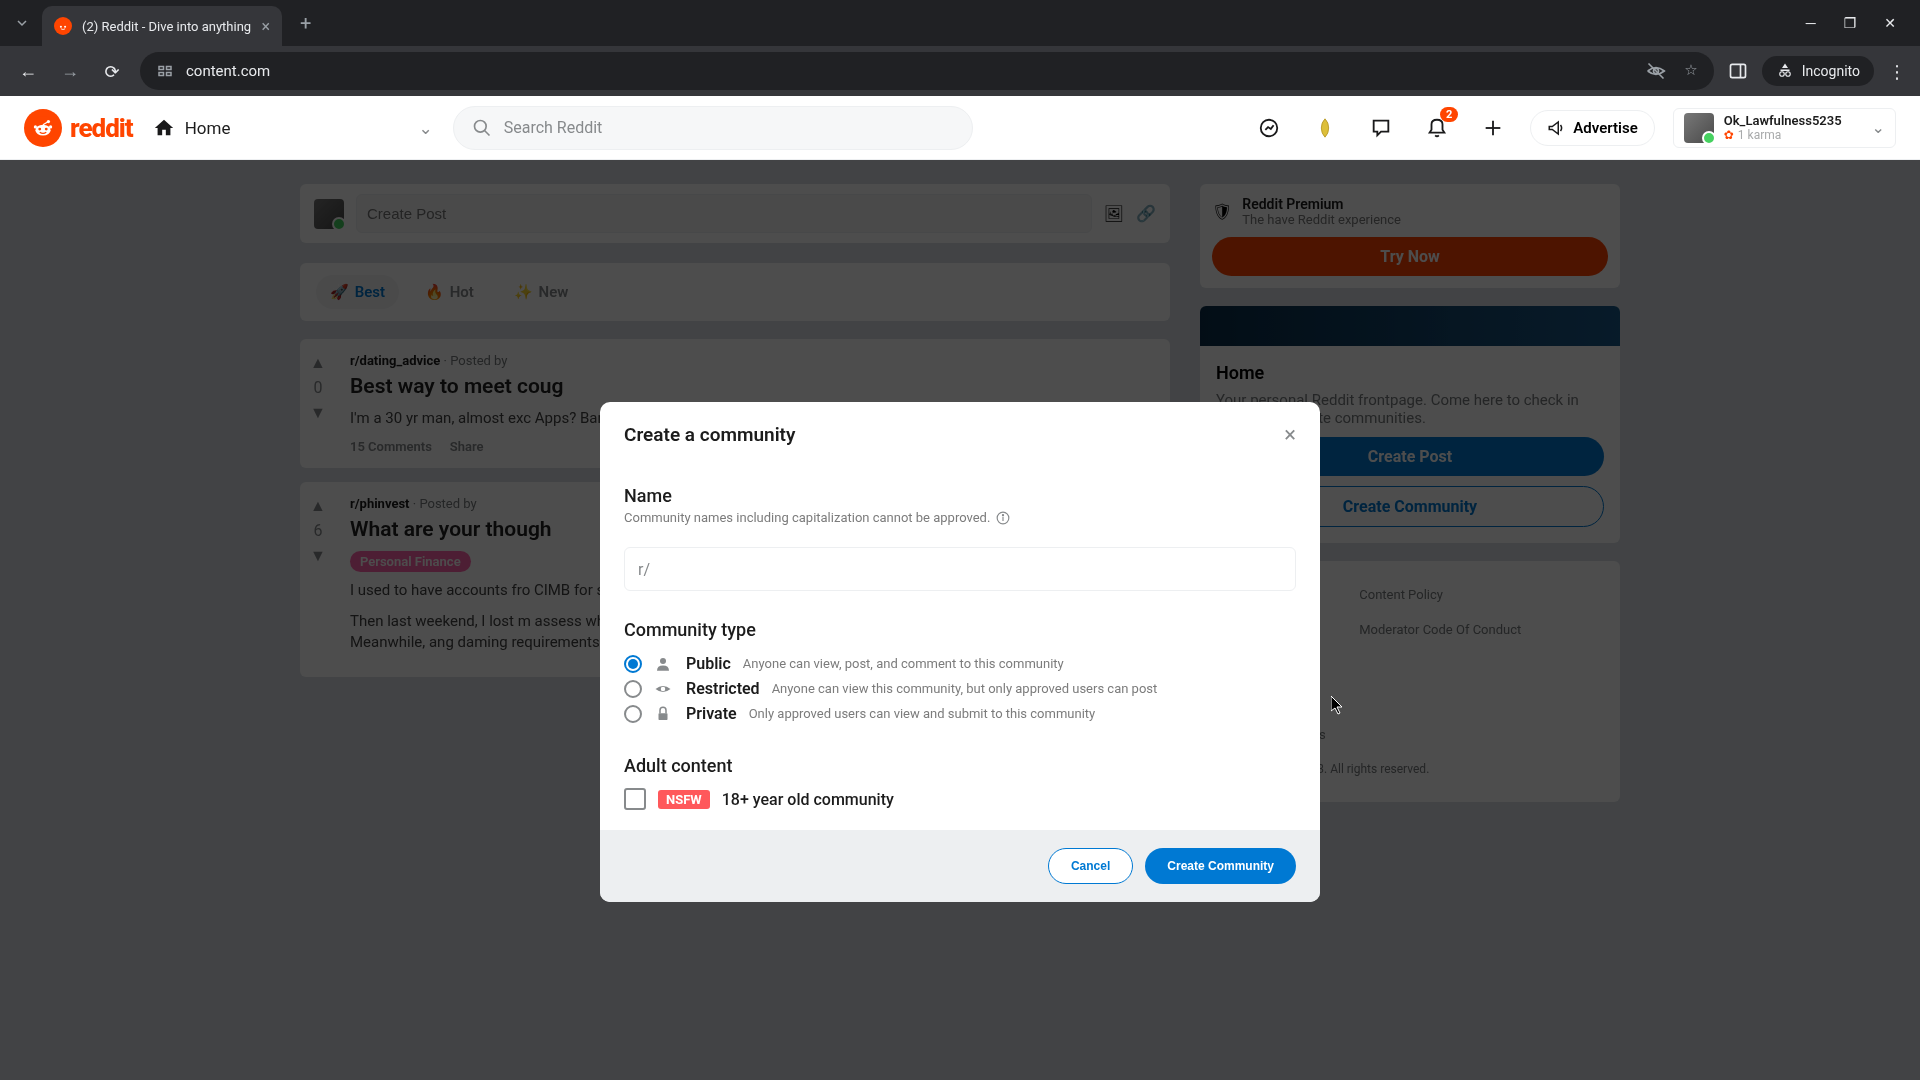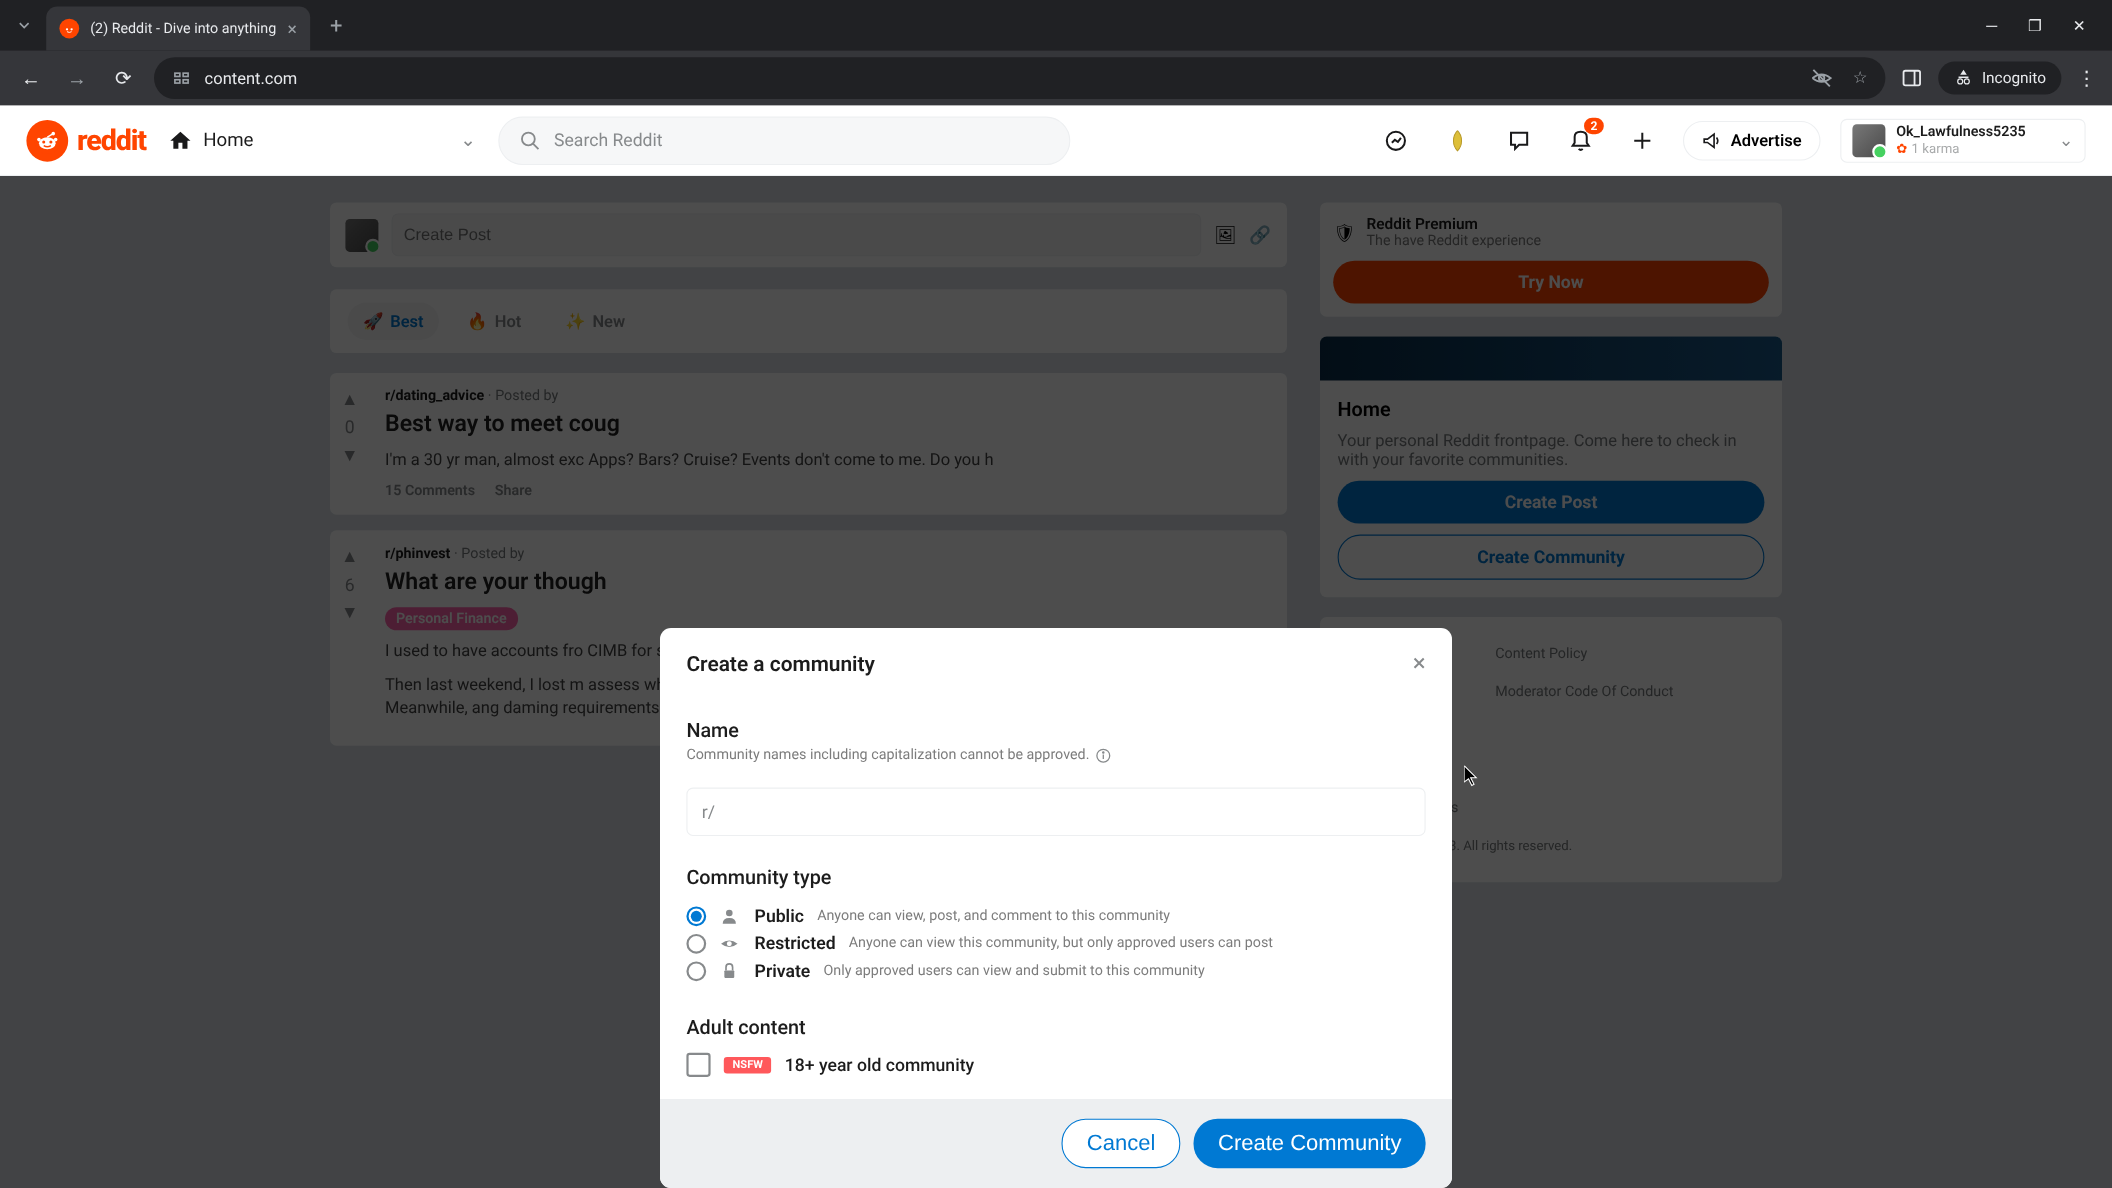--- a/index.html
+++ b/index.html
@@ -69,21 +69,21 @@
 .try-now-btn { background: #ff4500; color: white; border-radius: 22px; padding: 10px; text-align: center; font-weight: 700; margin-top: 10px; }
 .home-banner { height: 40px; background: linear-gradient(90deg, #0b2e4a, #1a5a8a); border-radius: 6px 6px 0 0; }
 .side-btn { border-radius: 22px; padding: 10px; text-align: center; font-weight: 700; margin-top: 10px; }
 .side-btn.primary { background: #0079d3; color: white; }
 .side-btn.secondary { border: 1px solid #0079d3; color: #0079d3; }
 .footer-links { font-size: 13px; color: #787c7e; display: flex; gap: 40px; padding: 10px; }
 .footer-col { display: flex; flex-direction: column; gap: 20px; }
 .copyright { font-size: 12px; color: #787c7e; padding: 10px; }
 
 
-.modal-overlay { position: absolute; top: 64px; left: 0; right: 0; bottom: 0; background: rgba(0,0,0,0.45); display: flex; align-items: flex-end; justify-content: center; padding-top: 64px; }
+.modal-overlay { position: absolute; top: 64px; left: 0; right: 0; bottom: 0; background: rgba(0,0,0,0.45); display: flex; align-items: center; justify-content: center; padding-top: 64px; }
 .modal { background: #fff; border-radius: 10px; width: 720px; display: flex; flex-direction: column; }
 .modal-header { display: flex; align-items: center; padding: 20px 24px 14px; }
 .modal-title { font-size: 19px; font-weight: 600; color: #1c1c1c; }
 .modal-close { margin-left: auto; font-size: 22px; color: #878a8c; cursor: pointer; }
 .modal-body { padding: 10px 24px 20px; }
 .field-label { font-size: 18px; font-weight: 500; color: #1c1c1c; margin-top: 14px; }
 .field-help { font-size: 13px; color: #7c7c7c; margin-top: 4px; display: flex; align-items: center; gap: 6px; }
 .name-input-wrap { margin-top: 22px; position: relative; }
 .name-prefix { position: absolute; left: 14px; top: 50%; transform: translateY(-50%); color: #878a8c; font-size: 16px; }
 .name-input { width: 100%; border: 1px solid #edeff1; border-radius: 6px; padding: 12px 14px 12px 34px; font-size: 16px; }
@@ -91,24 +91,24 @@
 .type-options { margin-top: 14px; display: flex; flex-direction: column; gap: 6px; }
 .type-option { display: flex; align-items: center; gap: 12px; cursor: pointer; }
 .radio { width: 18px; height: 18px; border: 2px solid #878a8c; border-radius: 50%; display: flex; align-items: center; justify-content: center; flex-shrink: 0; }
 .radio.checked { border-color: #0079d3; }
 .radio.checked::after { content: ''; width: 10px; height: 10px; background: #0079d3; border-radius: 50%; }
 .type-icon { width: 20px; color: #878a8c; font-size: 16px; text-align: center; flex-shrink: 0; }
 .type-label { font-weight: 600; color: #1c1c1c; font-size: 16px; }
 .type-desc { color: #7c7c7c; font-size: 13px; }
 .adult-row { display: flex; align-items: center; gap: 12px; margin-top: 12px; }
 .checkbox { width: 22px; height: 22px; border: 2px solid #878a8c; border-radius: 3px; cursor: pointer; }
-.nsfw-badge { background: #ff585b; color: white; font-weight: 700; font-size: 10px; padding: 2px 8px; border-radius: 3px; }
+.nsfw-badge { background: #ff585b; color: white; font-weight: 700; font-size: 13px; padding: 2px 8px; border-radius: 3px; }
 .adult-label { font-size: 16px; color: #1c1c1c; font-weight: 500; }
 .modal-footer { background: #edeff1; border-radius: 0 0 10px 10px; padding: 18px 24px; display: flex; justify-content: flex-end; gap: 12px; }
-.btn { border-radius: 22px; padding: 10px 22px; font-weight: 400; font-size: 20px; cursor: pointer; border: none; }
+.btn { border-radius: 22px; padding: 10px 22px; font-weight: 700; font-size: 12px; cursor: pointer; border: none; }
 .btn-secondary { background: #fff; color: #0079d3; border: 1px solid #0079d3; }
 .btn-primary { background: #0079d3; color: white; }
 
 .cursor { position: absolute; width: 14px; height: 20px; pointer-events: none; z-index: 9999; }
 
 svg { display: block; }
 </style>
 </head>
 <body>
 

